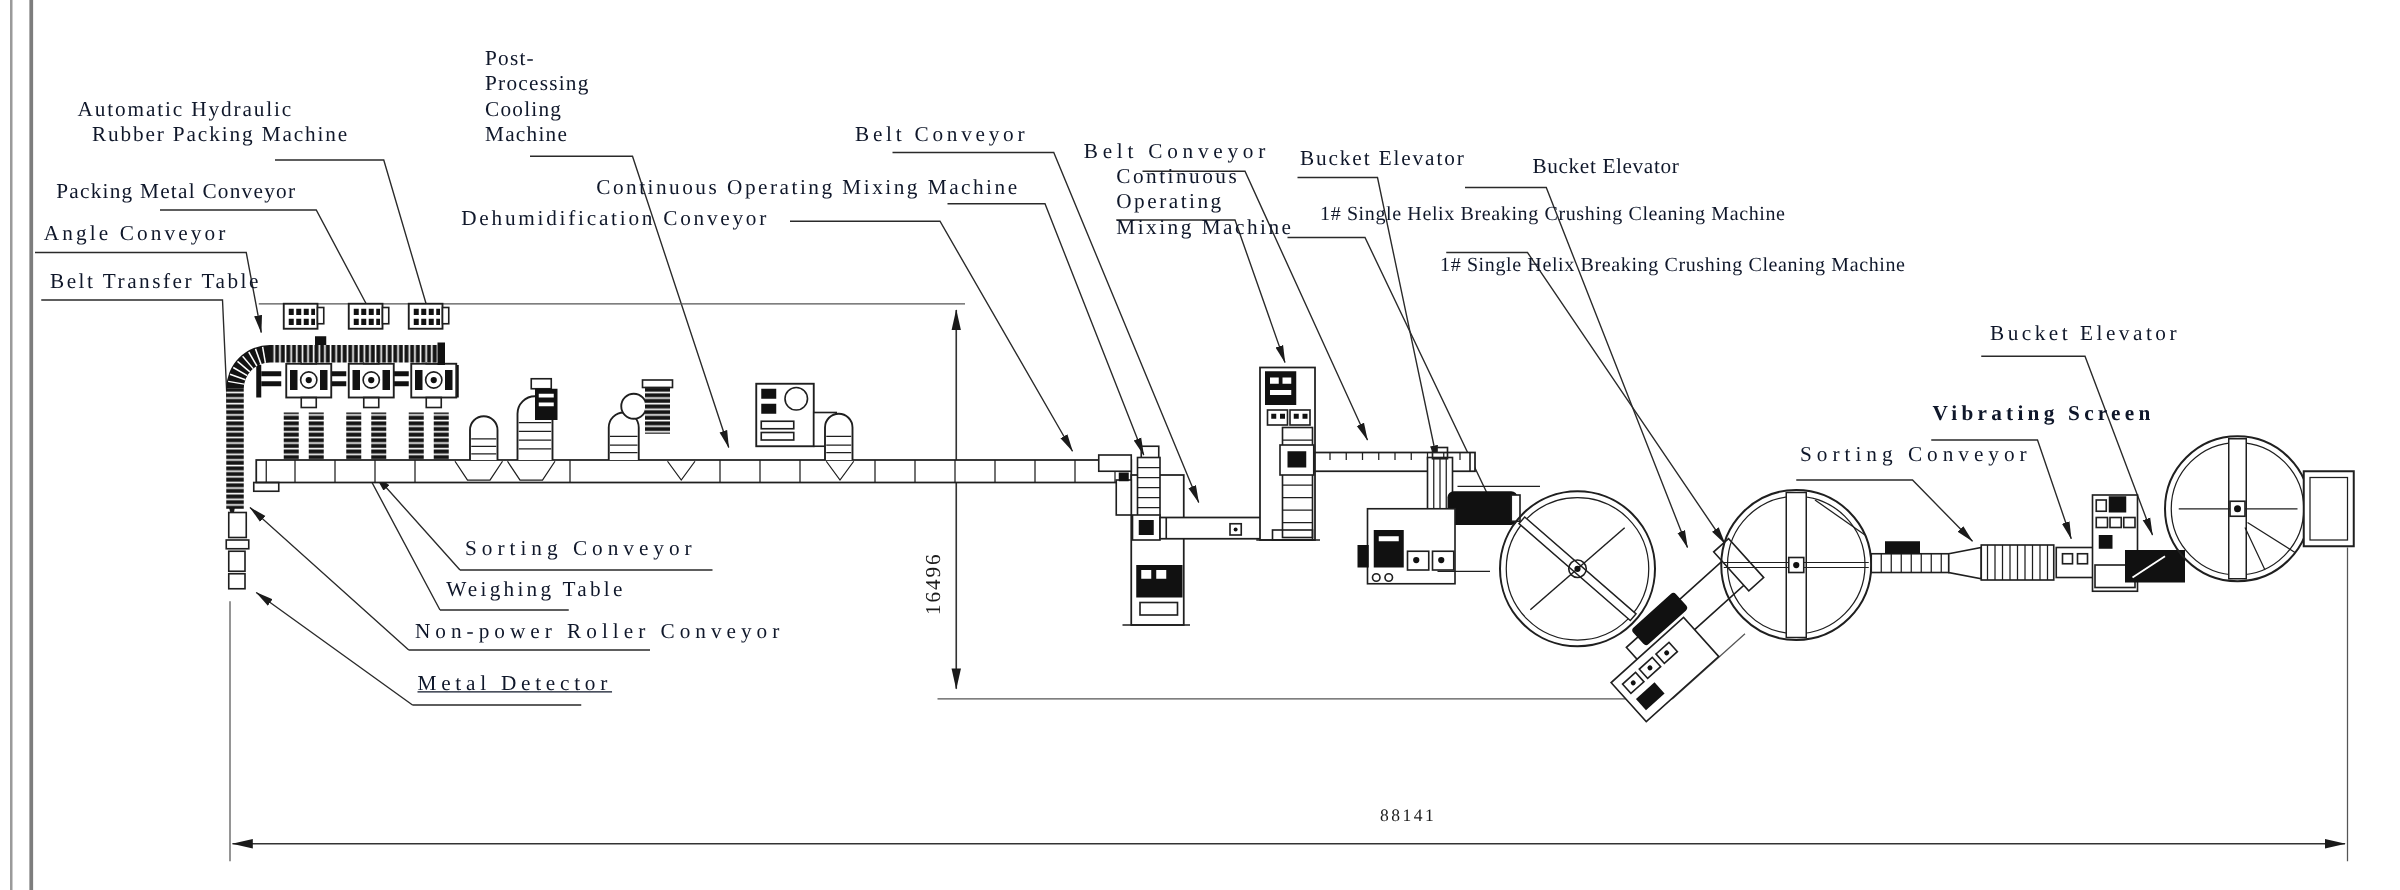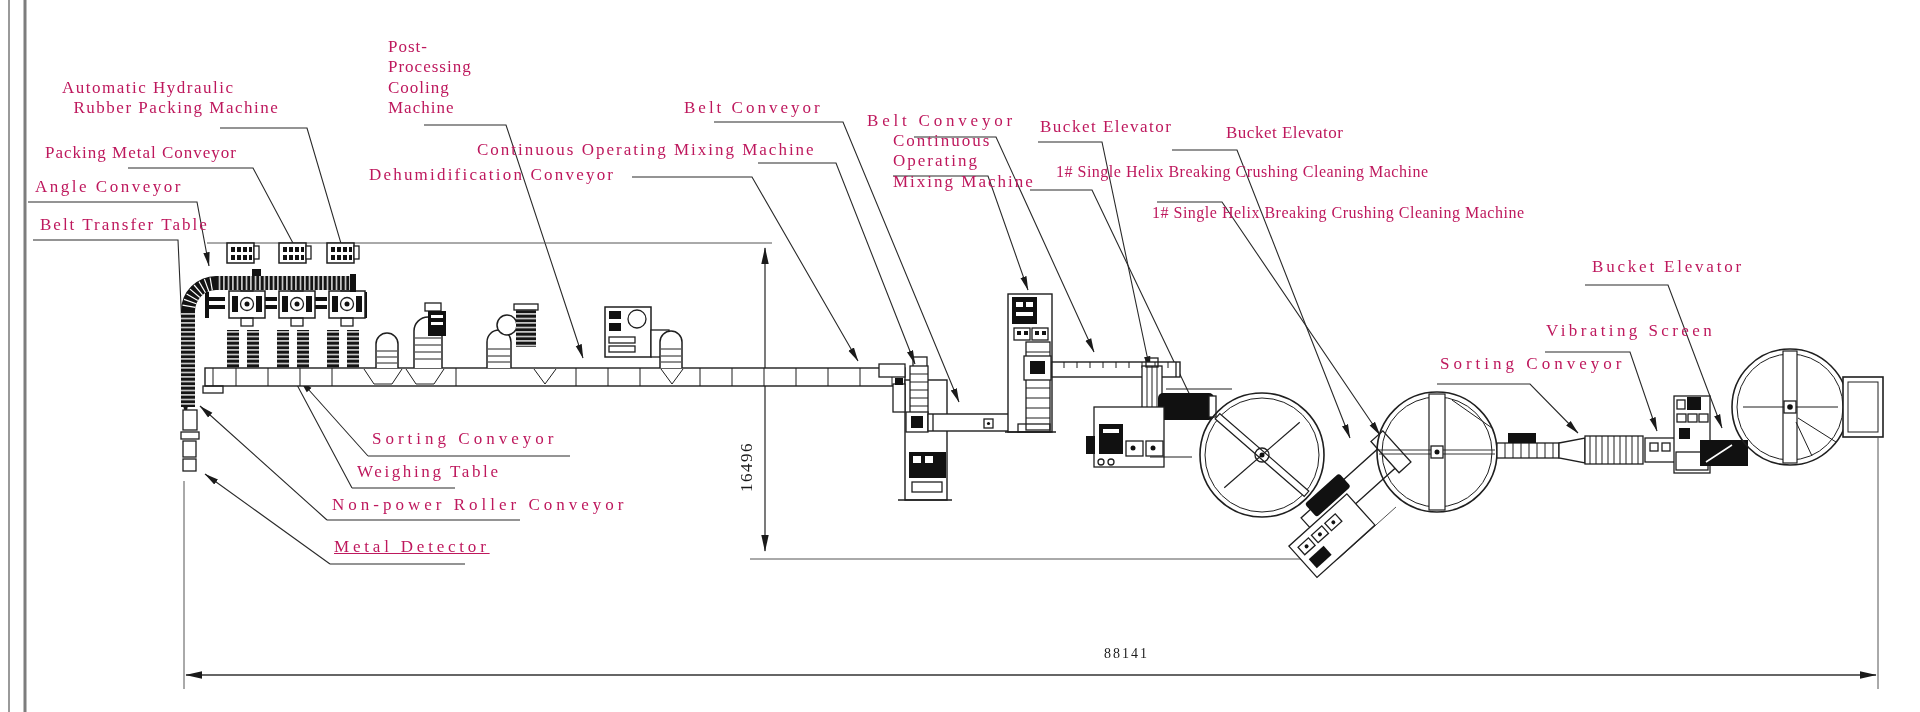--- a/index.html
+++ b/index.html
@@ -1,19 +1,19 @@
 <!DOCTYPE html>
 <html><head>
 <meta charset="utf-8">
 <style>
   html,body{margin:0;padding:0;background:#ffffff;}
   .stage{position:relative;width:1920px;height:712px;background:#ffffff;overflow:hidden;
          font-family:"Liberation Serif","DejaVu Serif",serif;}
   svg.draw{position:absolute;left:0;top:0;}
-  .label{position:absolute;font-size:17px;color:#be185d;white-space:pre;line-height:1.2;
+  .label{position:absolute;font-size:17px;color:#0f172a;white-space:pre;line-height:1.2;
          letter-spacing:1px;font-family:"Liberation Serif","DejaVu Serif",serif;}
   .dim{position:absolute;font-size:14px;color:#1b1b1b;letter-spacing:2px;
        font-family:"Liberation Serif","DejaVu Serif",serif;}
   .dim-v{left:737px;top:492px;transform-origin:0 0;transform:rotate(-90deg);font-size:17px;letter-spacing:1.5px;}
   .dim-h{left:1104px;top:646px;}
 </style>
 </head>
 <body>
 
 <div class="stage">
@@ -387,21 +387,21 @@
       <div class="label" style="left: 684px; top: 98px; letter-spacing: 3px;">Belt Conveyor</div>
       <div class="label" style="left: 867px; top: 111px; letter-spacing: 3.8px;">Belt Conveyor</div>
       <div class="label" style="left: 893px; top: 131px; letter-spacing: 2px;">Continuous
 Operating
 Mixing Machine</div>
       <div class="label" style="left: 1040px; top: 117px; letter-spacing: 1.5px;">Bucket Elevator</div>
       <div class="label" style="left: 1226px; top: 123px; letter-spacing: 0.5px;">Bucket Elevator</div>
       <div class="label" style="left: 1056px; top: 162px; font-size: 16px; letter-spacing: 0.5px;">1# Single Helix Breaking Crushing Cleaning Machine</div>
       <div class="label" style="left: 1152px; top: 203px; font-size: 16px; letter-spacing: 0.5px;">1# Single Helix Breaking Crushing Cleaning Machine</div>
       <div class="label" style="left: 1592px; top: 257px; letter-spacing: 2.8px;">Bucket Elevator</div>
-      <div class="label" style="left: 1546px; top: 321px; letter-spacing: 3.4px;">Vibrating Screen</div>
+      <div class="label" style="left: 1546px; top: 321px; letter-spacing: 3.4px; font-weight: bold;">Vibrating Screen</div>
       <div class="label" style="left: 1440px; top: 354px; letter-spacing: 4px;">Sorting Conveyor</div>
       <div class="label" style="left: 372px; top: 429px; letter-spacing: 4px;">Sorting Conveyor</div>
       <div class="label" style="left: 357px; top: 462px; letter-spacing: 2.6px; text-align: right;">Weighing Table</div>
       <div class="label" style="left: 332px; top: 495px; letter-spacing: 4px; text-align: right;">Non-power Roller Conveyor</div>
       <div class="label" style="left: 334px; top: 537px; letter-spacing: 3.8px; text-decoration: underline;">Metal Detector</div>
     </div>
 
   <div class="dim dim-v">16496</div>
   <div class="dim dim-h">88141</div>
 </div>

